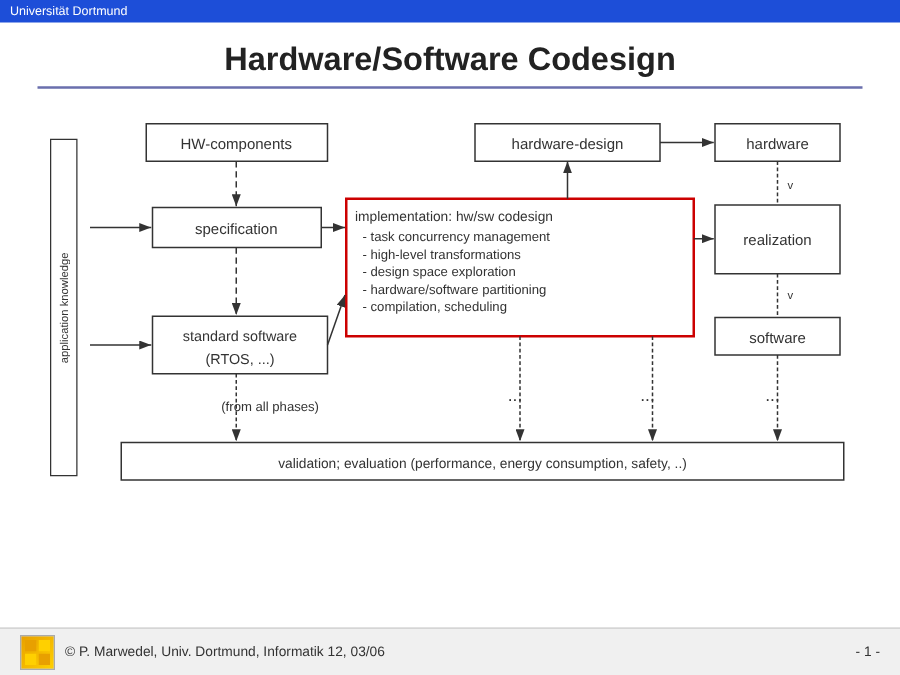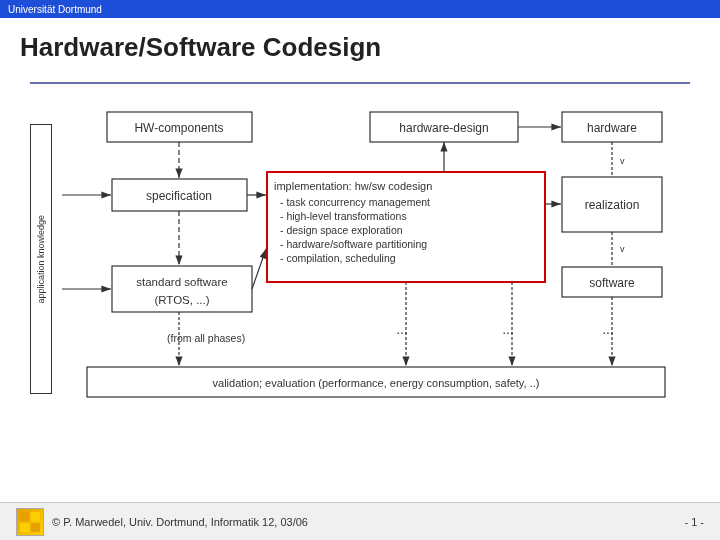--- a/index.html
+++ b/index.html
@@ -21,39 +21,40 @@
       align-items: center;
       padding-left: 8px;
     }
     #top-bar span {
       color: #ffffff;
       font-size: 10px;
     }
 
     
     #title-area {
-      padding: 14px 20px 19px;
+      text-align: center;
+      padding: 14px 20px 6px;
     }
     #title-area h1 {
       font-size: 26px;
       font-weight: bold;
       color: #222;
     }
 
     
     #divider {
       height: 2px;
       background: #6a6fad;
       margin: 0 30px 10px;
     }
 
     
     #diagram-area {
       position: relative;
-      margin: 0 30px;
+      margin: 0 40px;
       height: 360px;
     }
 
     
     #app-knowledge-label {
       position: absolute;
       left: 0;
       top: 30px;
       width: 22px;
       height: 270px;

